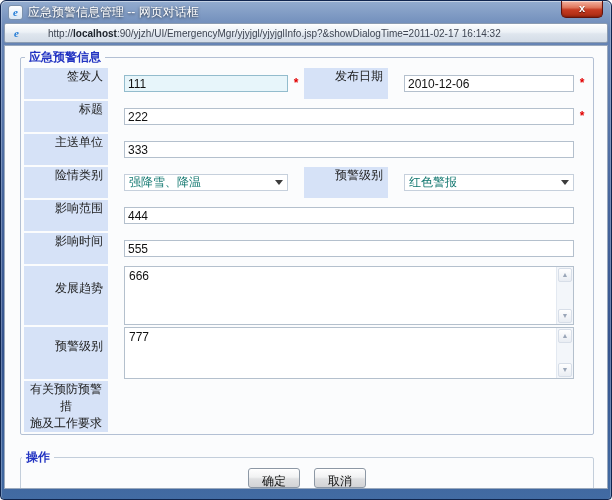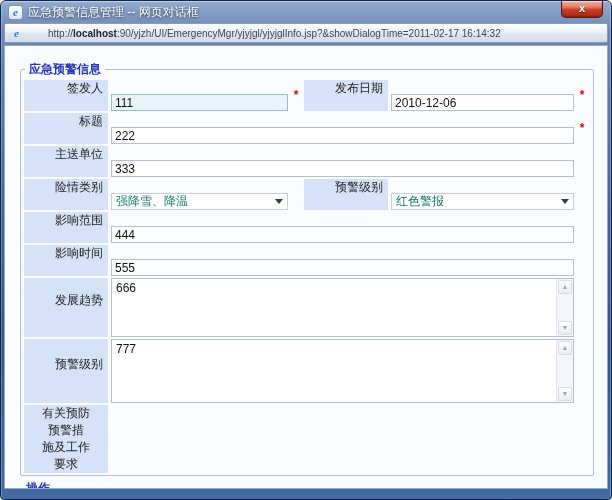--- a/index.html
+++ b/index.html
@@ -52,30 +52,30 @@
 
   
   .page {
     position:absolute; top:44px; left:3px; right:3px; bottom:10px;
     background:#fbfcfd; border:1px solid #9aa9bd;
     padding:3px 13px 0 15px; overflow:hidden;
   }
 
   fieldset { border:1px solid #b3c0d4; border-radius:2px; }
   legend { font-size:12px; font-weight:bold; color:#2334c2; padding:0 4px; margin-left:1px; }
-  .fs-main { padding:2px 3px 2px 3px;margin-top:12px; }
+  .fs-main { padding:2px 3px 2px 3px; }
 
   .frow { display:flex; align-items:stretch; margin-bottom:2px; }
   .lblc {
     width:84px; flex:0 0 auto; background:#d6e2f7;
     display:flex; align-items:center; justify-content:flex-end;
     padding:0 5px 14px 2px; font-size:12px; color:#1d1d1d; text-align:right;
   }
-  .lblc.multiline { flex-direction:column; justify-content:center; align-items:flex-start; text-align:center; padding:0 14px; }
-  .fldc { flex:1 1 auto; display:flex; align-items:flex-end; padding-left:3px; min-width:0; }
+  .lblc.multiline { flex-direction:column; justify-content:center; align-items:center; text-align:center; padding:0 2px; }
+  .fldc { flex:1 1 auto; display:flex; align-items:center; padding-left:16px; min-width:0; }
   .fld-half { flex:0 0 196px; }
 
   .txt {
     flex:1 1 auto; min-width:0; height:17px;
     border:1px solid #b4c0cd; background:#fff; color:#111;
     font:12px "Liberation Sans", sans-serif; padding:0 3px;
   }
   .txt.focus { background:#e7f5fa; border-color:#93bccd; }
   .reqc { width:16px; flex:0 0 auto; text-align:center; color:#e20000; font-size:12px; font-weight:bold; align-self:center; line-height:17px; }
 
@@ -94,23 +94,23 @@
   }
   .sb { position:absolute; top:0; right:0; bottom:0; width:17px; background:#f3f6fa; border-left:1px solid #e3e9f1; }
   .sb-btn {
     position:absolute; left:1px; right:1px; height:14px;
     background:linear-gradient(180deg,#fefefe,#e9edf3);
     border:1px solid #d7dee8; border-radius:2px;
     color:#9aa6b8; font-size:7px; line-height:12px; text-align:center; cursor:default;
   }
   .sb-btn.up { top:1px; } .sb-btn.down { bottom:1px; }
 
-  .h60 { height:59px; } .h64 { height:64px; } .h136 { height:135px; }
-
-  .fs-actions { margin-top:4px; padding:1px 0 4px 0; border-color:#c3cedb; }
+  .h60 { height:59px; } .h64 { height:52px; } .h136 { height:135px; }
+
+  .fs-actions { margin-top:14px; padding:1px 0 4px 0; border-color:#c3cedb; }
   .btn-row { display:flex; justify-content:center; gap:14px; padding-top:1px; }
   .btn {
     min-width:52px; height:20px; padding:4px 12px;
     background:linear-gradient(180deg,#fefefe 0%,#f1f2f3 45%,#dfe0e2 55%,#d2d3d6 100%);
     border:1px solid #8d98a5; border-radius:3px;
     font:12px "Liberation Sans", sans-serif; color:#111;
     box-shadow:inset 0 1px 0 #fff; cursor:default;
   }
 </style>
 </head>

